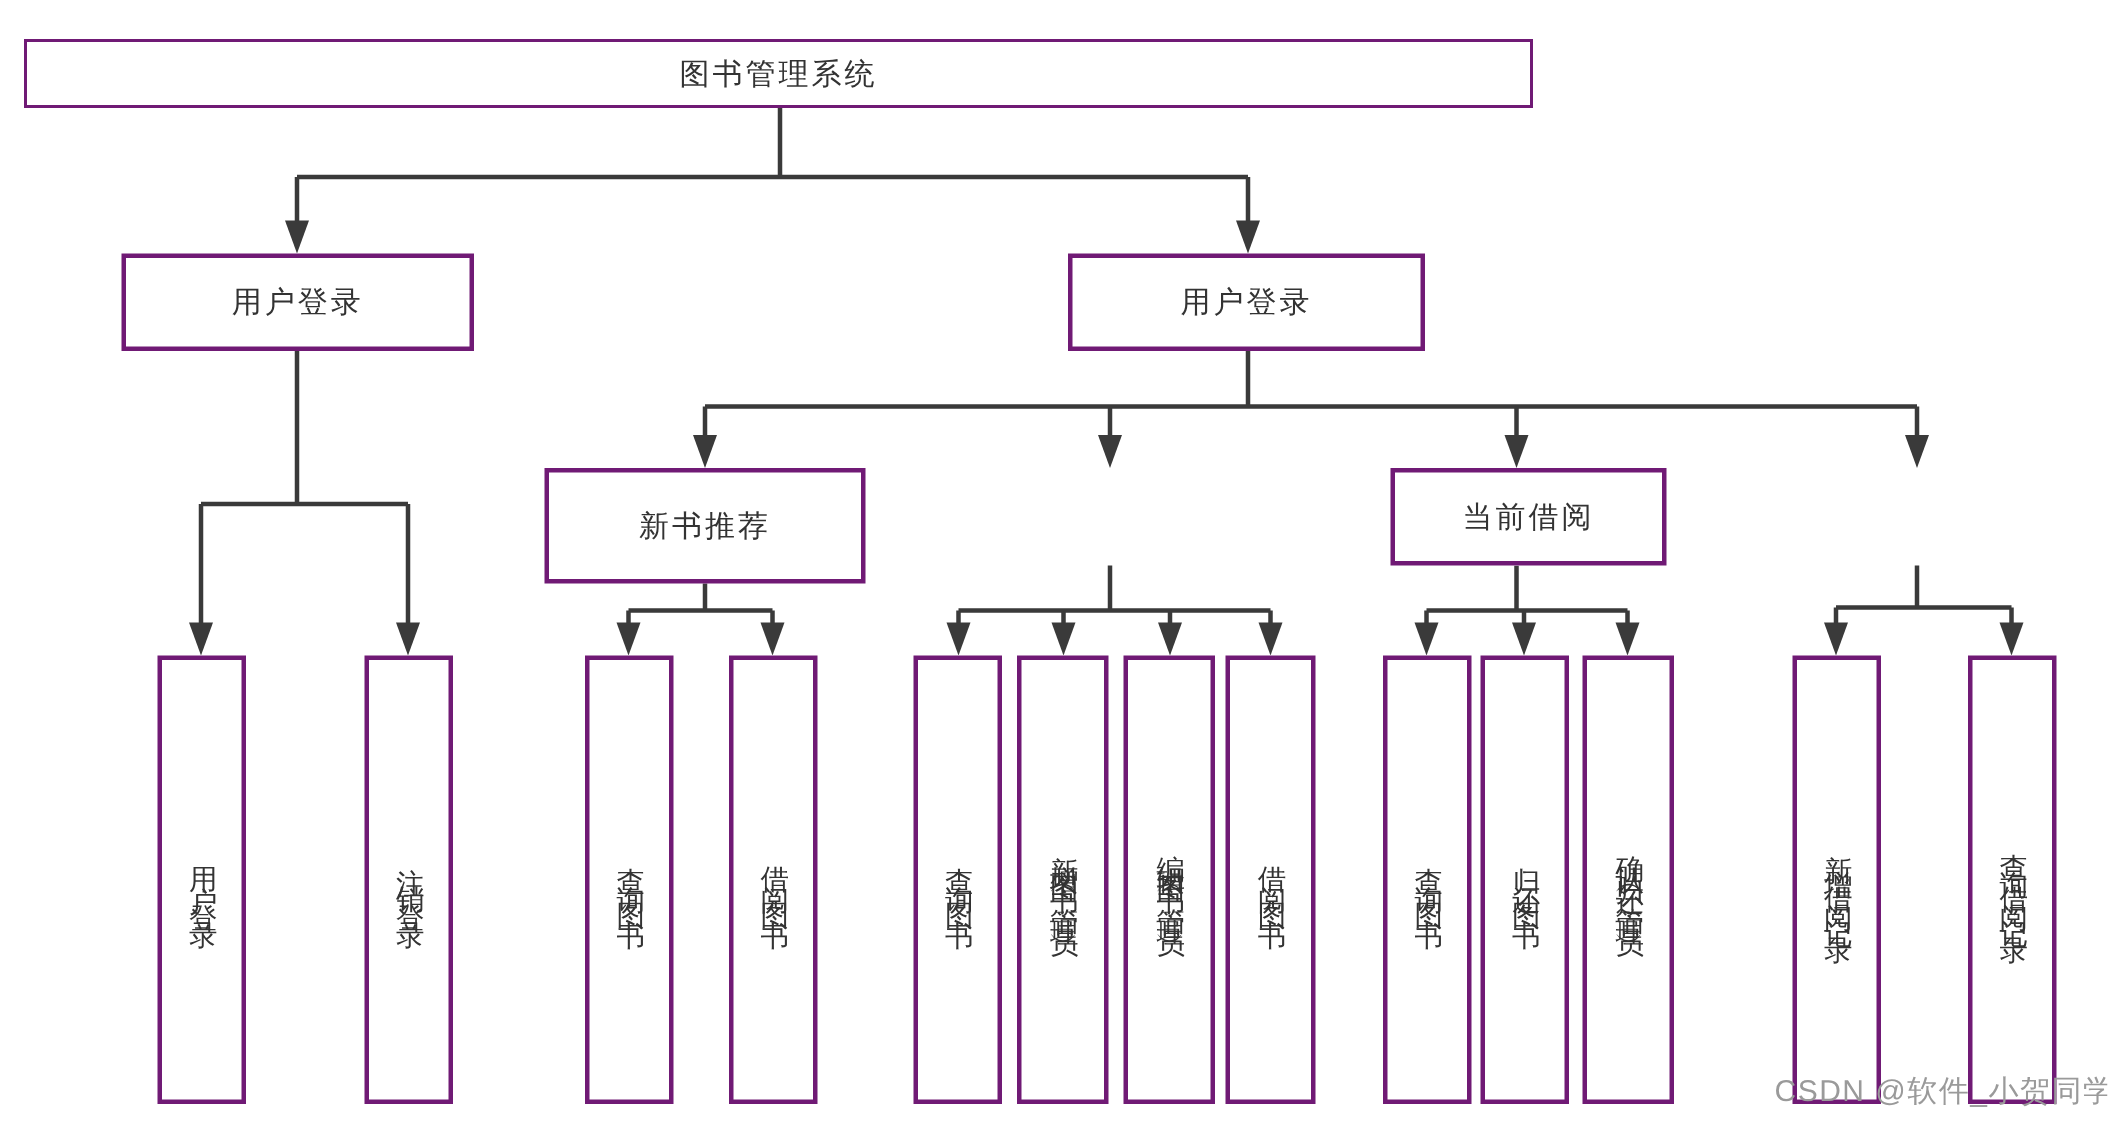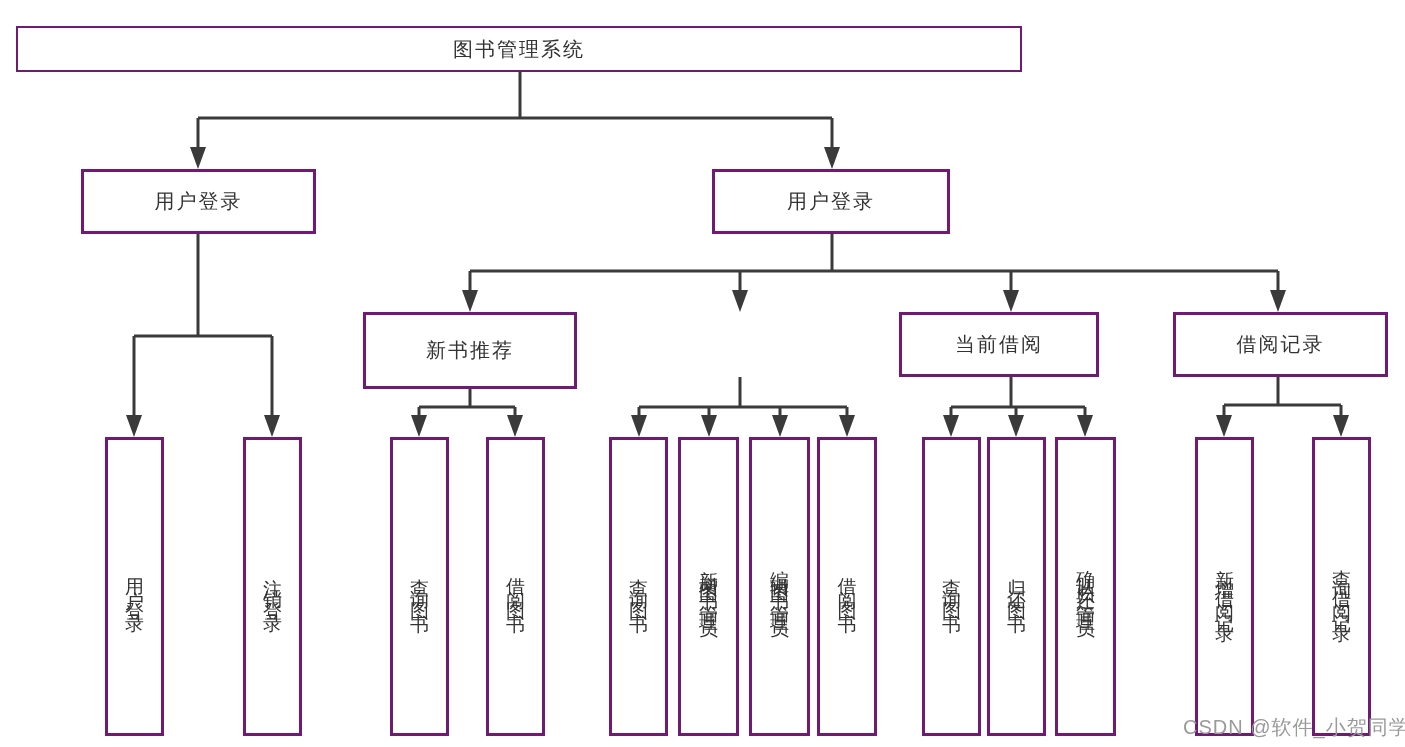--- a/index.html
+++ b/index.html
@@ -109,22 +109,21 @@
       <polygon points="1333,415 1349,415 1341,437"></polygon>
     </g>
   </svg>
 
   <div class="node root" style="left:16px; top:26px; width:1006px; height:46px;">图书管理系统</div>
 
   <div class="node" style="left:81px; top:169px; width:235px; height:65px;">用户登录</div>
   <div class="node" style="left:712px; top:169px; width:238px; height:65px;">用户登录</div>
 
   <div class="node" style="left:363px; top:312px; width:214px; height:77px;">新书推荐</div>
-  <div class="node" style="left:899px; top:312px; width:200px; height:65px;">当前借阅</div>
-  <div class="node" style="left:1173px; top:312px; width:215px; height:65px;">借阅记录</div>
+  <div class="node" style="left:927px; top:312px; width:184px; height:65px;">当前借阅</div>
 
   <div class="node leaf" style="left:105px; top:437px; width:59px; height:299px;">用户登录</div>
   <div class="node leaf" style="left:243px; top:437px; width:59px; height:299px;">注销登录</div>
 
   <div class="node leaf" style="left:390px; top:437px; width:59px; height:299px;">查询图书</div>
   <div class="node leaf" style="left:486px; top:437px; width:59px; height:299px;">借阅图书</div>
 
   <div class="node leaf" style="left:609px; top:437px; width:59px; height:299px;">查询图书</div>
   <div class="node leaf tight" style="left:678px; top:437px; width:61px; height:299px;">新增图书（管理员）</div>
   <div class="node leaf tight" style="left:749px; top:437px; width:61px; height:299px;">编辑图书（管理员）</div>

